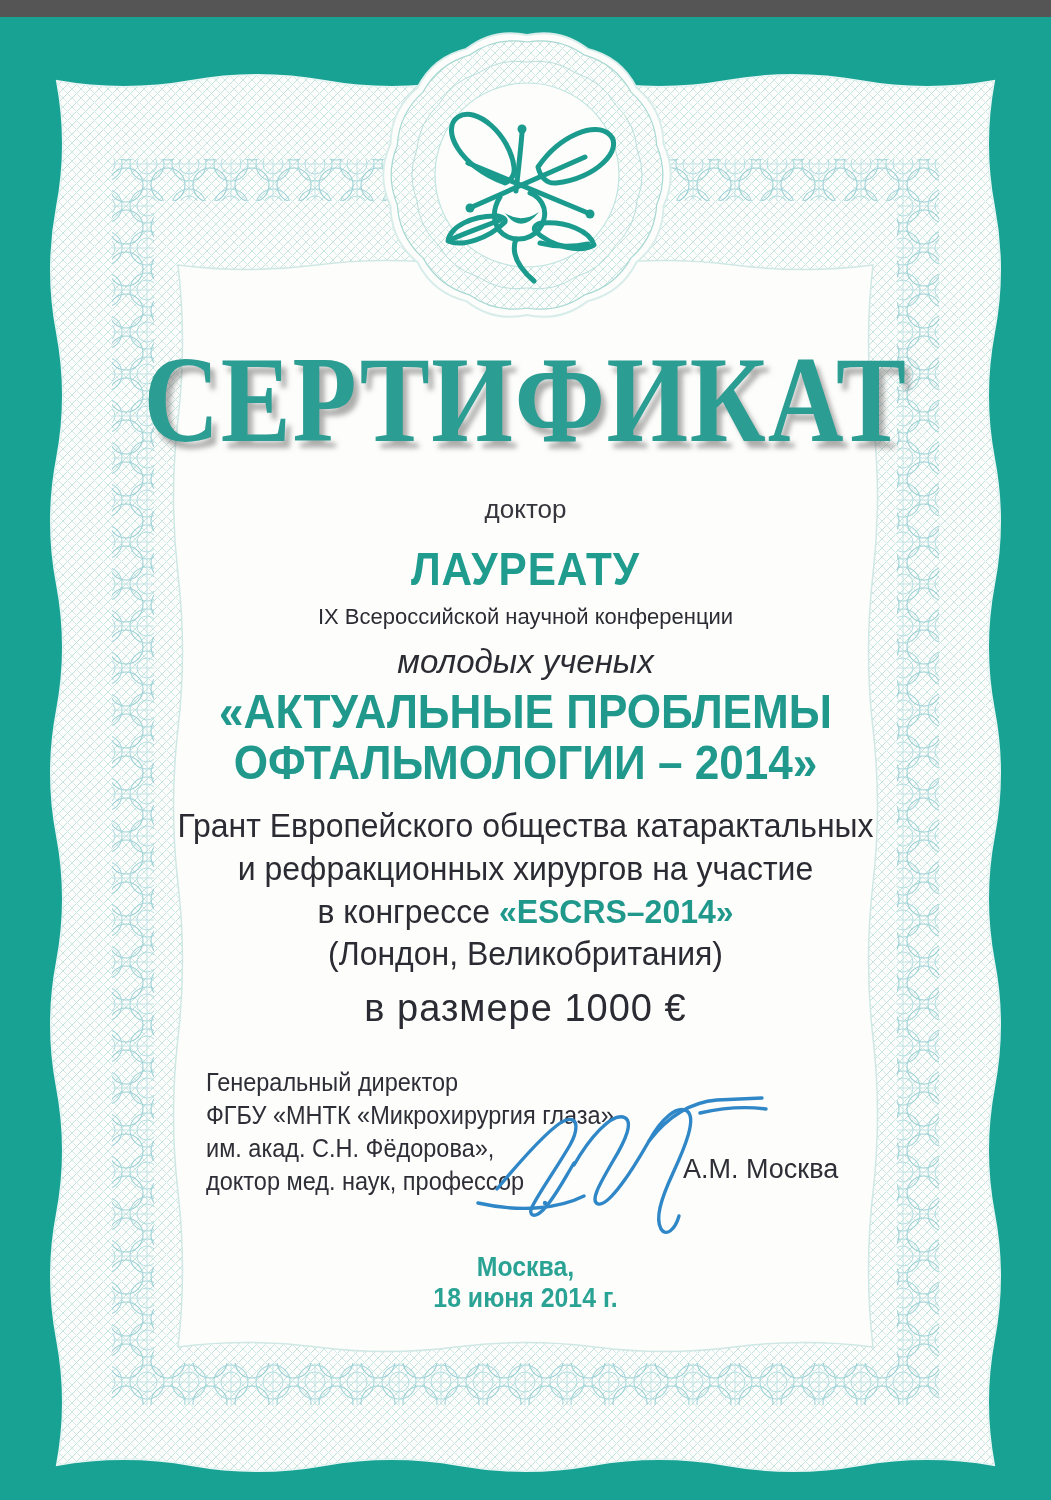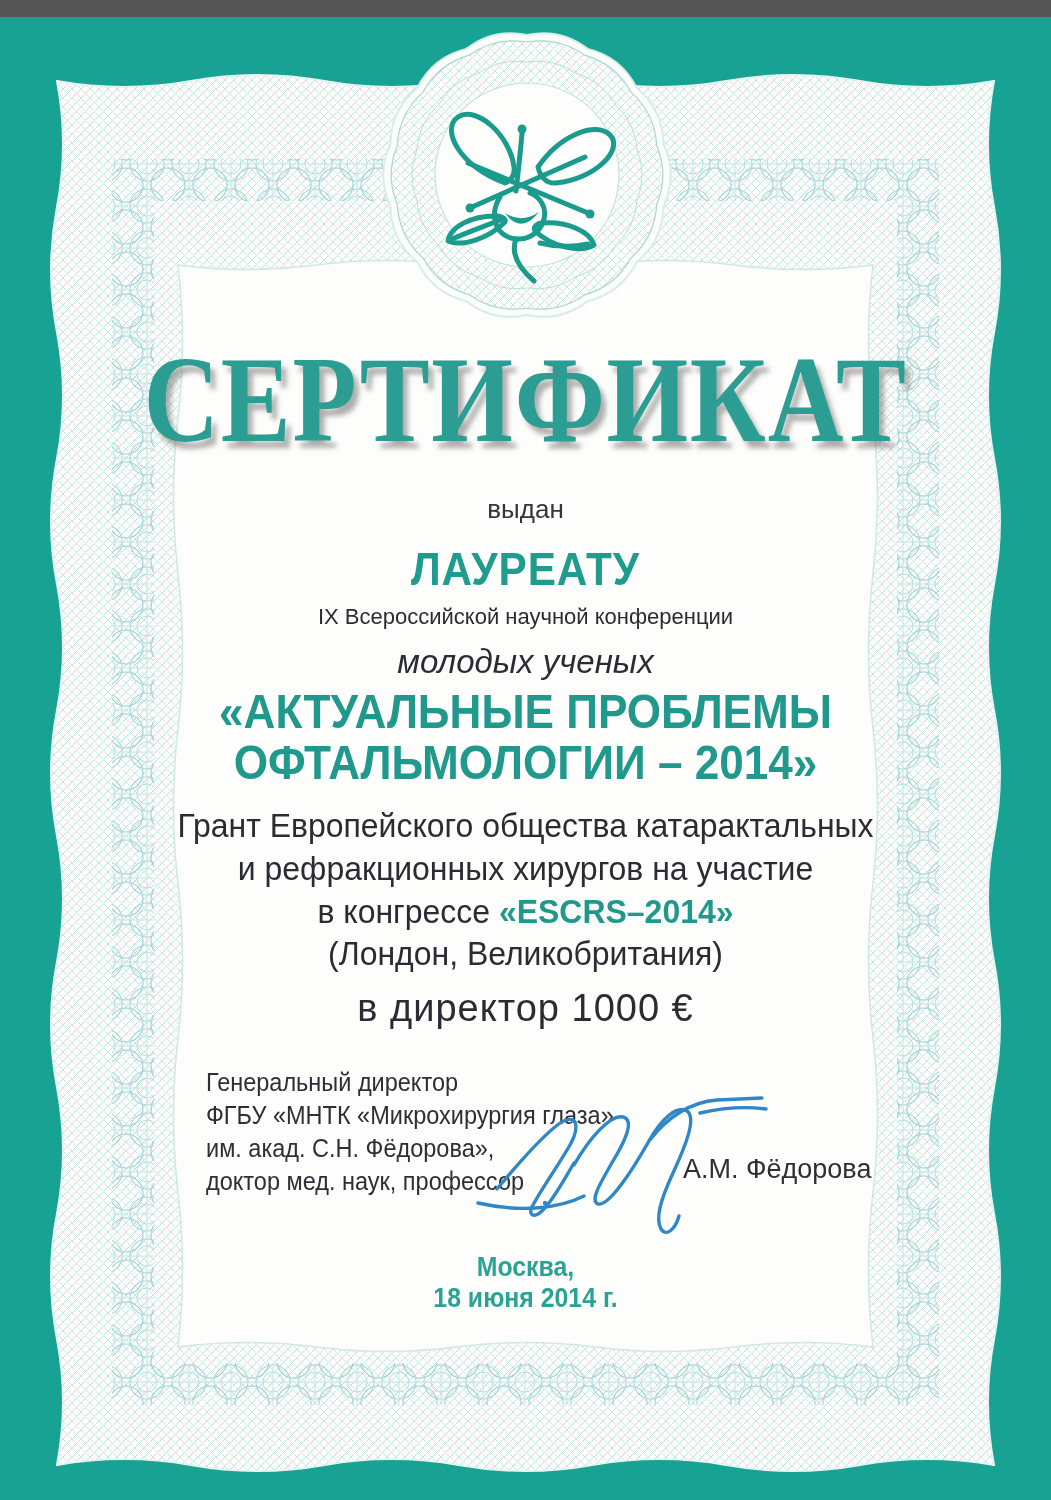--- a/index.html
+++ b/index.html
@@ -83,39 +83,39 @@
         </g>
         <path d="M505,196 Q521,218 539,195 Q521,207 505,196 Z" fill="#1b9b8d"></path>
         <circle cx="522" cy="112" r="4.5" fill="#1b9b8d"></circle>
         <circle cx="470" cy="191" r="4.5" fill="#1b9b8d"></circle>
         <circle cx="590" cy="197" r="4.5" fill="#1b9b8d"></circle>
       </g>
   </svg>
 
   <div class="content">
     <div class="line cert-title">СЕРТИФИКАТ</div>
-    <div class="line issued">выдан</div>
+    <div class="line issued">доктор</div>
     <div class="line recipient">ЛАУРЕАТУ</div>
     <div class="line conf1">IX Всероссийской научной конференции</div>
     <div class="line conf2">молодых ученых</div>
     <div class="line head1">«АКТУАЛЬНЫЕ ПРОБЛЕМЫ</div>
     <div class="line head2">ОФТАЛЬМОЛОГИИ – 2014»</div>
     <div class="line grant g1">Грант Европейского общества катарактальных</div>
     <div class="line grant g2">и рефракционных хирургов на участие</div>
     <div class="line grant g3"><span>в конгрессе </span><span class="congress">«ESCRS–2014»</span></div>
     <div class="line grant g4">(Лондон, Великобритания)</div>
-    <div class="line amount">в директор 1000 €</div>
+    <div class="line amount">в размере 1000 €</div>
 
     <div class="sig-block">
       <div>Генеральный директор</div>
       <div>ФГБУ «МНТК «Микрохирургия глаза»</div>
       <div>им. акад. С.Н. Фёдорова»,</div>
       <div>доктор мед. наук, профессор</div>
     </div>
-    <div class="sig-name">А.М. Фёдорова</div>
+    <div class="sig-name">А.М. Москва</div>
 
     <div class="line place">Москва,</div>
     <div class="line date">18 июня 2014 г.</div>
   </div>
 
   <svg id="sig-svg" width="1051" height="1500" viewBox="0 0 1051 1500">
     <g fill="none" stroke="#2f87c7" stroke-width="3.4" stroke-linecap="round" stroke-linejoin="round">
       <path d="M497,1172 C517,1148 552,1108 566,1103 C579,1099 578,1114 570,1128 C556,1152 540,1174 532,1190 C528,1198 534,1202 543,1193 C554,1182 562,1166 574,1146"></path>
       <path d="M574,1148 C590,1120 611,1097 623,1100 C635,1103 625,1124 613,1144 C599,1168 590,1184 598,1187 C609,1190 633,1152 649,1124 C661,1102 677,1088 687,1094 C697,1101 685,1130 673,1156 C661,1182 655,1201 661,1212 C666,1220 675,1213 679,1199"></path>
       <path d="M649,1124 C669,1098 693,1085 717,1083 L762,1081"></path>

